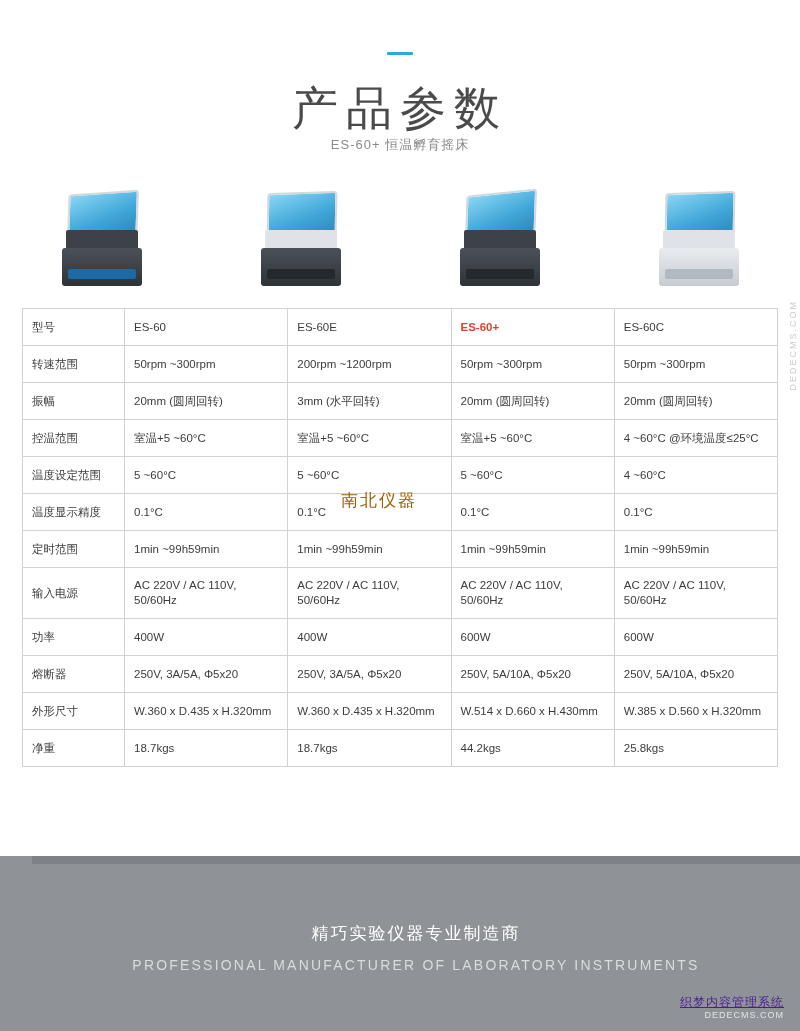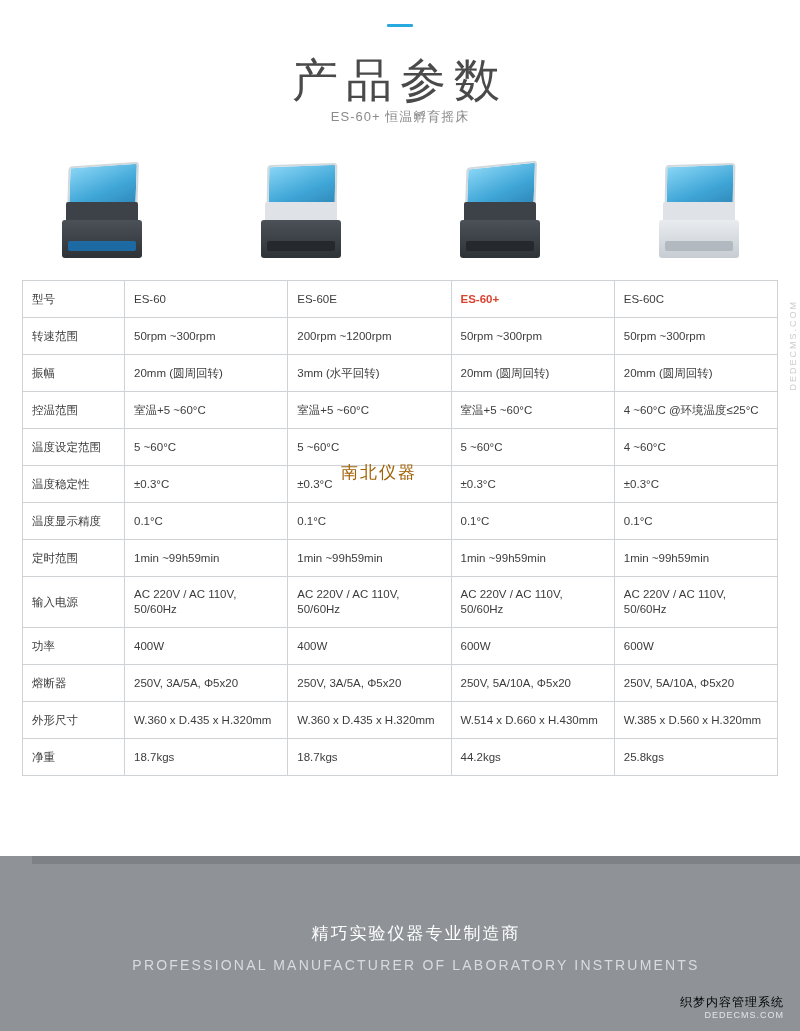--- a/index.html
+++ b/index.html
@@ -19,21 +19,21 @@
   .page {
     width: 800px;
     height: 1031px;
     position: relative;
     background: #ffffff;
     box-sizing: border-box;
   }
 
   
   .header {
-    padding-top: 24px;
+    padding-top: 52px;
     text-align: center;
   }
   .accent-bar {
     width: 26px;
     height: 3px;
     background: #2aa9e0;
     margin: 0 auto 26px auto;
     border-radius: 1px;
   }
   .main-title {
@@ -203,22 +203,23 @@
   }
   .footer-brand {
     position: absolute;
     right: 16px;
     bottom: 10px;
     text-align: right;
     line-height: 1.25;
   }
   .footer-brand .b1 {
     font-size: 12px;
-    color: #000000;
+    color: #4c1d95;
     letter-spacing: 1px;
+    text-decoration: underline;
   }
   .footer-brand .b2 {
     font-size: 9px;
     color: #e2e5e7;
     letter-spacing: 1px;
   }
   .side-mark {
     position: absolute;
     right: 2px;
     top: 300px;
@@ -311,27 +312,20 @@
             <td class="val">4 ~60°C @环境温度≤25°C</td>
           </tr>
           <tr>
             <td class="label">温度设定范围</td>
             <td class="val">5 ~60°C</td>
             <td class="val">5 ~60°C</td>
             <td class="val">5 ~60°C</td>
             <td class="val">4 ~60°C</td>
           </tr>
           <tr>
-            <td class="label">温度稳定性</td>
-            <td class="val">±0.3°C</td>
-            <td class="val">±0.3°C</td>
-            <td class="val">±0.3°C</td>
-            <td class="val">±0.3°C</td>
-          </tr>
-          <tr>
             <td class="label">温度显示精度</td>
             <td class="val">0.1°C</td>
             <td class="val">0.1°C</td>
             <td class="val">0.1°C</td>
             <td class="val">0.1°C</td>
           </tr>
           <tr>
             <td class="label">定时范围</td>
             <td class="val">1min ~99h59min</td>
             <td class="val">1min ~99h59min</td>

